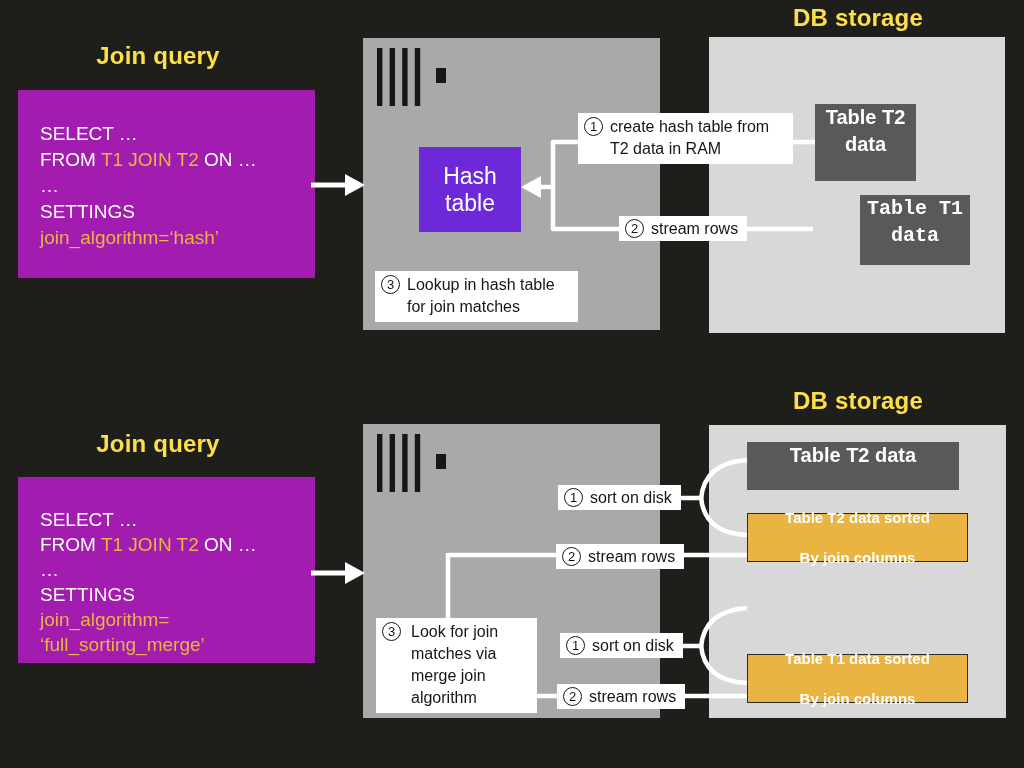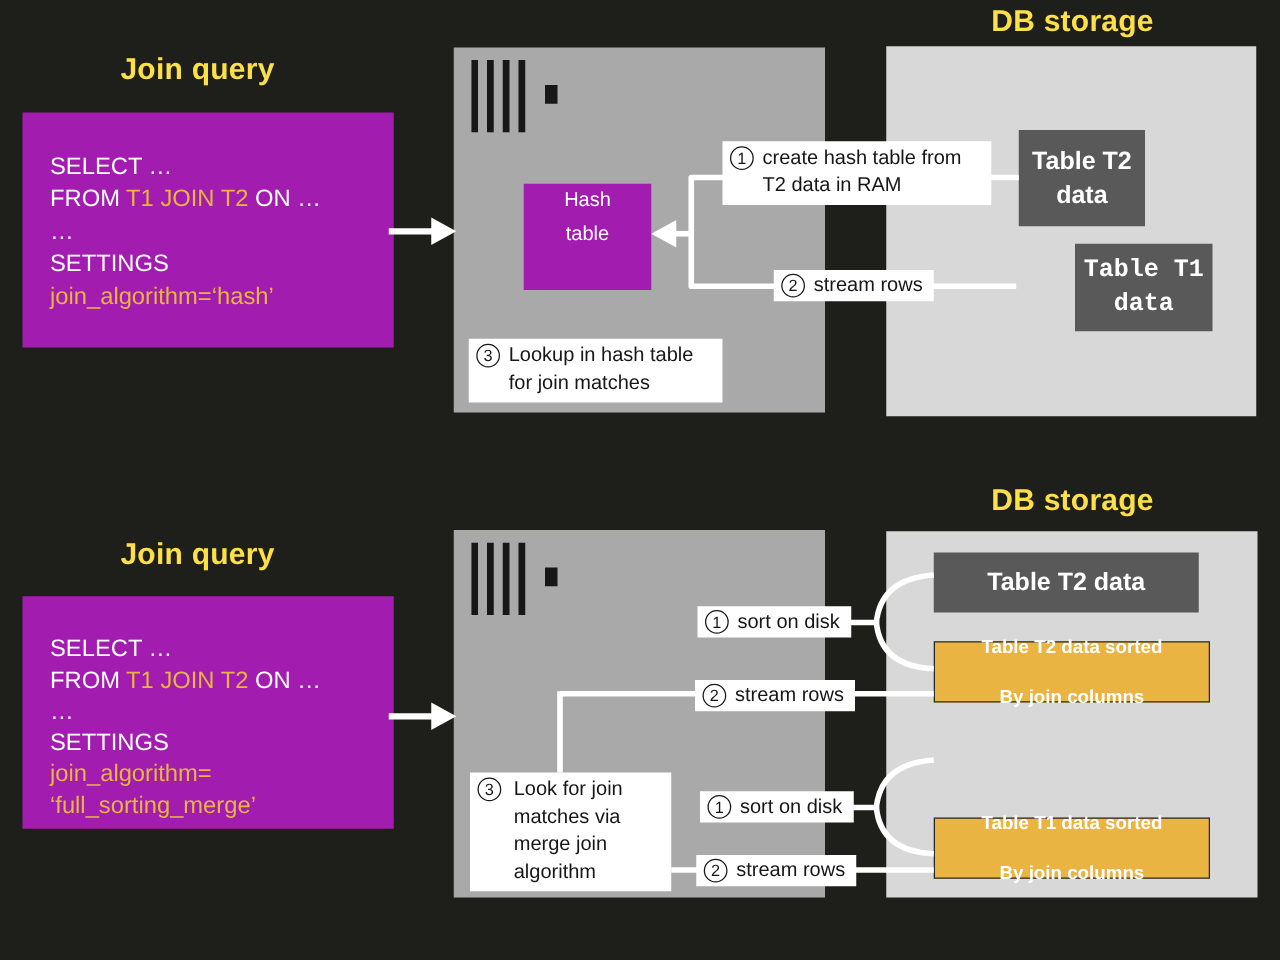--- a/index.html
+++ b/index.html
@@ -6,25 +6,25 @@
   .canvas{position:relative;width:1024px;height:768px;background:#1e1e1a;
           font-family:"Liberation Sans",sans-serif;overflow:hidden;}
   .title{position:absolute;color:#fde047;font-size:24px;font-weight:600;
          text-align:center;z-index:4;letter-spacing:.2px;}
   .querybox{position:absolute;background:#a21caf;color:#ffffff;font-size:19px;
             line-height:26px;padding:31px 0 0 22px;box-sizing:border-box;z-index:1;}
   .hl{color:#e9b442;}
   .rambox{position:absolute;background:#a9a9a9;z-index:1;}
   .dbbox{position:absolute;background:#d8d8d8;z-index:1;}
   .ramicon{position:absolute;z-index:2;}
-  .hashbox{position:absolute;background:#a21caf;color:#ffffff;font-size:16px;font-weight:500;
-           display:flex;flex-direction:column;align-items:center;
+  .hashbox{position:absolute;background:#6d28d9;color:#ffffff;font-size:23px;font-weight:500;
+           display:flex;flex-direction:column;align-items:center;justify-content:center;
            line-height:27px;z-index:2;}
   .darktable{position:absolute;background:#595959;color:#ffffff;font-weight:700;font-size:20px;
-             display:flex;flex-direction:column;align-items:center;justify-content:center;
+             display:flex;flex-direction:column;align-items:center;
              text-align:center;line-height:27px;z-index:2;}
   .orangetable{position:absolute;background:#e9b442;border:1px solid #2a2a26;color:#ffffff;
                font-weight:700;font-size:15px;display:flex;flex-direction:column;align-items:center;
                justify-content:center;text-align:center;line-height:20px;box-sizing:border-box;z-index:2;gap:20px;}
   .connectors{position:absolute;left:0;top:0;z-index:3;}
   .steplabel{position:absolute;background:#ffffff;color:#161616;font-size:16px;
              display:flex;align-items:flex-start;gap:7px;padding:3px 9px 4px 6px;
              line-height:22px;z-index:4;box-sizing:border-box;}
   .steplabel.small{align-items:center;padding:2px 9px 2px 6px;white-space:nowrap;line-height:21px;}
   .circ{flex:0 0 auto;width:19px;height:19px;border:1.6px solid #161616;border-radius:50%;

